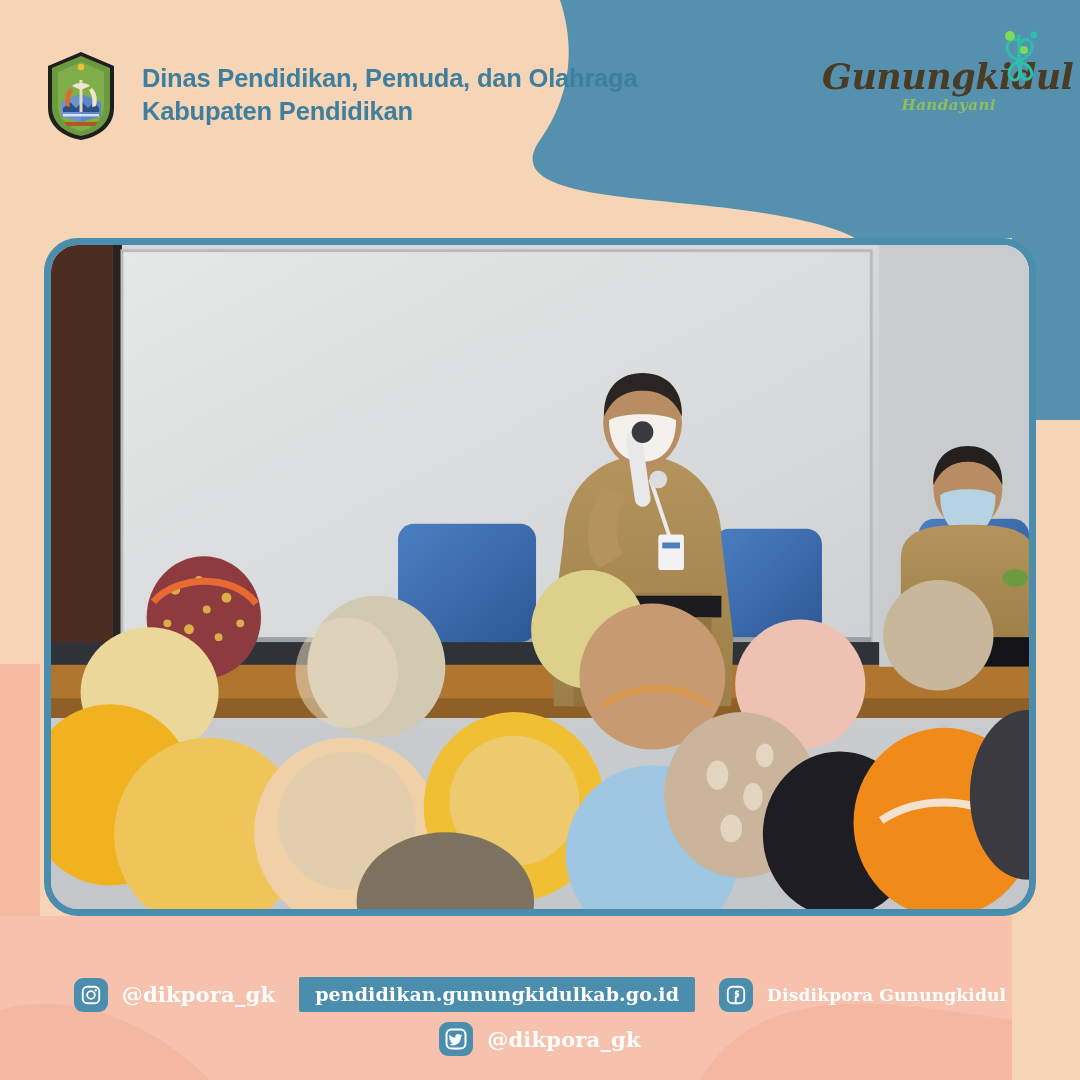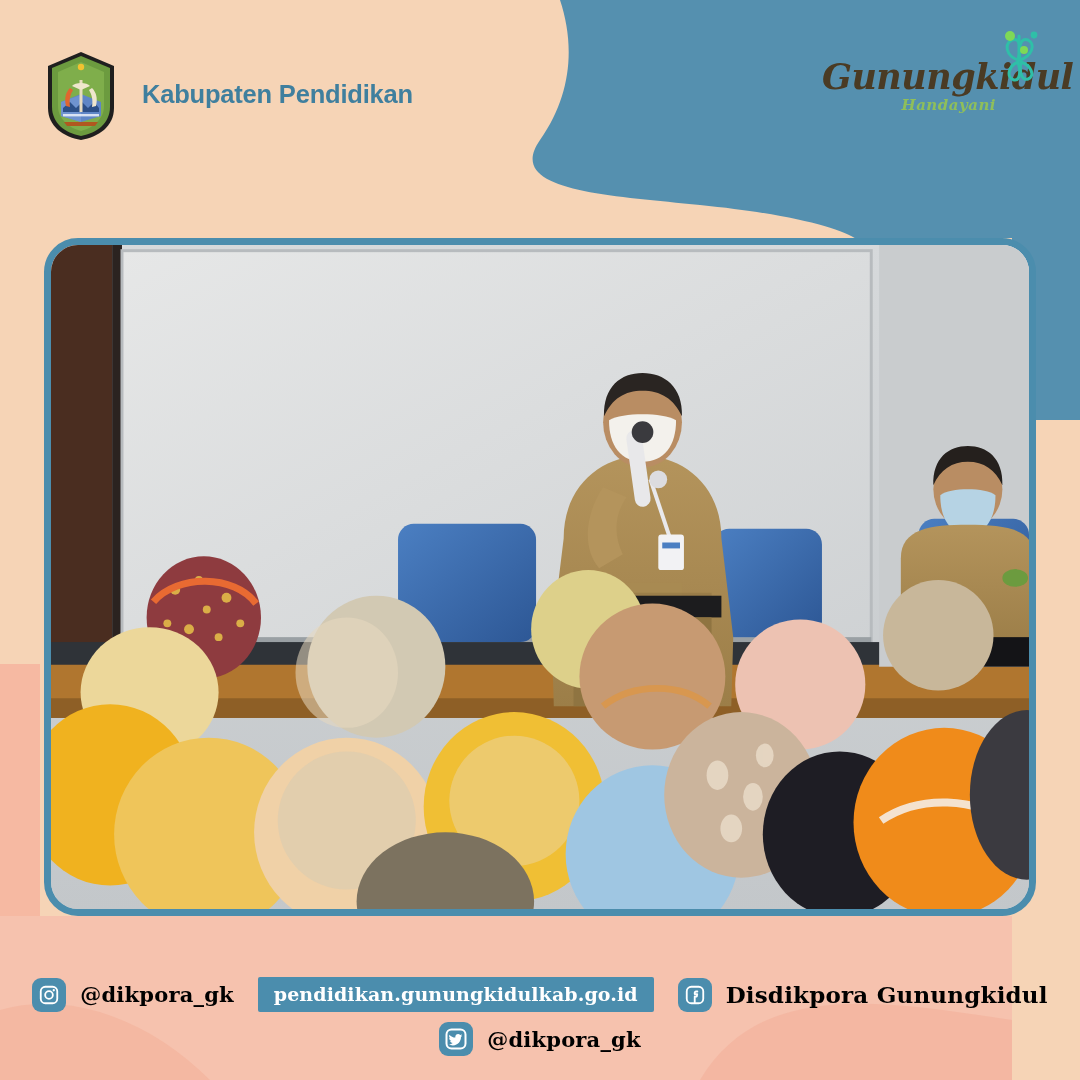--- a/index.html
+++ b/index.html
@@ -48,24 +48,24 @@
   }
   .photo{position:absolute;inset:0;width:100%;height:100%;}
 
   
   .footer{position:absolute;left:0;bottom:14px;width:1080px;z-index:7;}
   .frow{display:flex;align-items:center;justify-content:center;gap:14px;margin-bottom:10px;}
   .sico{width:34px;height:34px;border-radius:9px;background:#4b8dad;
         display:flex;align-items:center;justify-content:center;flex:0 0 auto;}
   .sico svg{display:block;}
   .handle{
-    color:#000000;font-family:"DejaVu Serif",serif;font-weight:bold;
+    color:#ffffff;font-family:"DejaVu Serif",serif;font-weight:bold;
     font-size:21px;letter-spacing:0.2px;white-space:nowrap;
   }
-  .handle.small{font-size:23px;}
+  .handle.small{font-size:17px;}
   .urlpill{
     background:#4b8dad;color:#ffffff;border-radius:2px;
     padding:6px 16px 7px;font-family:"DejaVu Serif",serif;font-weight:bold;
     font-size:19px;white-space:nowrap;letter-spacing:0.1px;
   }
   .gap-l{margin-left:10px;}
 </style>
 </head>
 <body>
 
@@ -104,20 +104,21 @@
       <path d="M19,52 L39,45 L39,72 L19,66 Z" fill="#6f93cf"></path>
       <path d="M21,58 L28,52 L34,58 L40,52 L46,58 L52,52 L57,58 L57,62 L21,62 Z" fill="#2c4f87"></path>
       <rect x="21" y="64" width="36" height="2.4" fill="#ffffff" opacity="0.75"></rect>
       <rect x="37.5" y="30" width="3" height="32" fill="#e8dcc0"></rect>
       <path d="M30,36 C33,32 45,32 48,36 L39,40 Z" fill="#efe6cd"></path>
       <path d="M24,56 C22,48 24,42 28,38 L31,40 C28,45 27,50 28,57 Z" fill="#e0672f"></path>
       <path d="M54,56 C56,48 54,42 50,38 L47,40 C50,45 51,50 50,57 Z" fill="#efe6cd"></path>
       <path d="M22,72 L56,72 L53,76 L25,76 Z" fill="#b0581f"></path>
     </svg>
     <div class="header-text">
+      <div class="header-line">Dinas Pendidikan, Pemuda, dan Olahraga</div>
       <div class="header-line">Kabupaten Pendidikan</div>
     </div>
   </div>
 
   <div class="brand">
     <div class="brand-word">Gunungkidul</div>
     <div class="brand-tag">Handayani</div>
     <svg class="brand-orn" viewBox="0 0 62 62">
       <g fill="none" stroke="#2fbfa8" stroke-width="3" stroke-linecap="round">
         <path d="M30,34 C18,30 16,18 24,14 C31,11 34,20 30,34 Z"></path>

